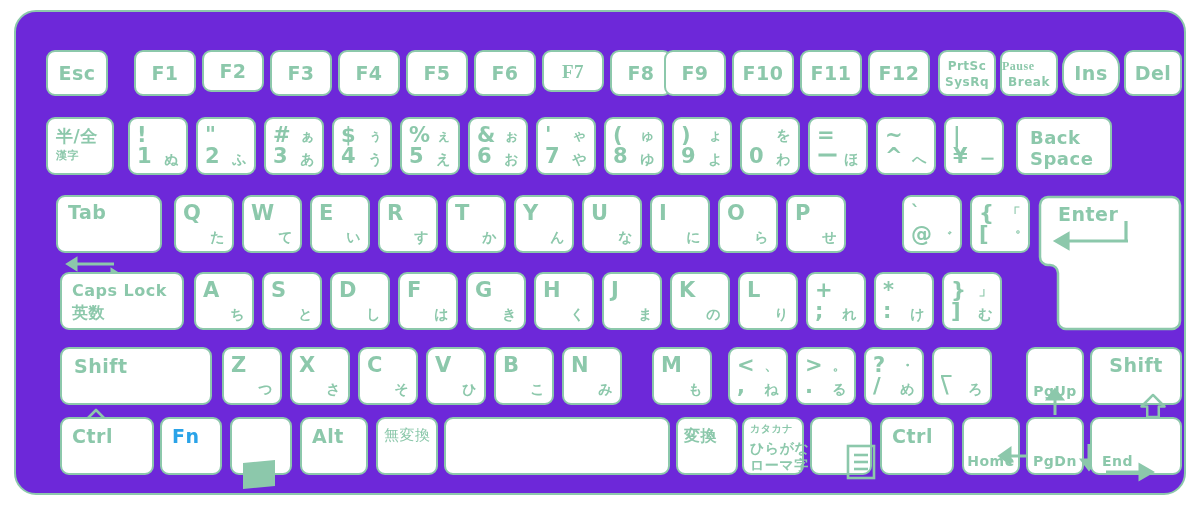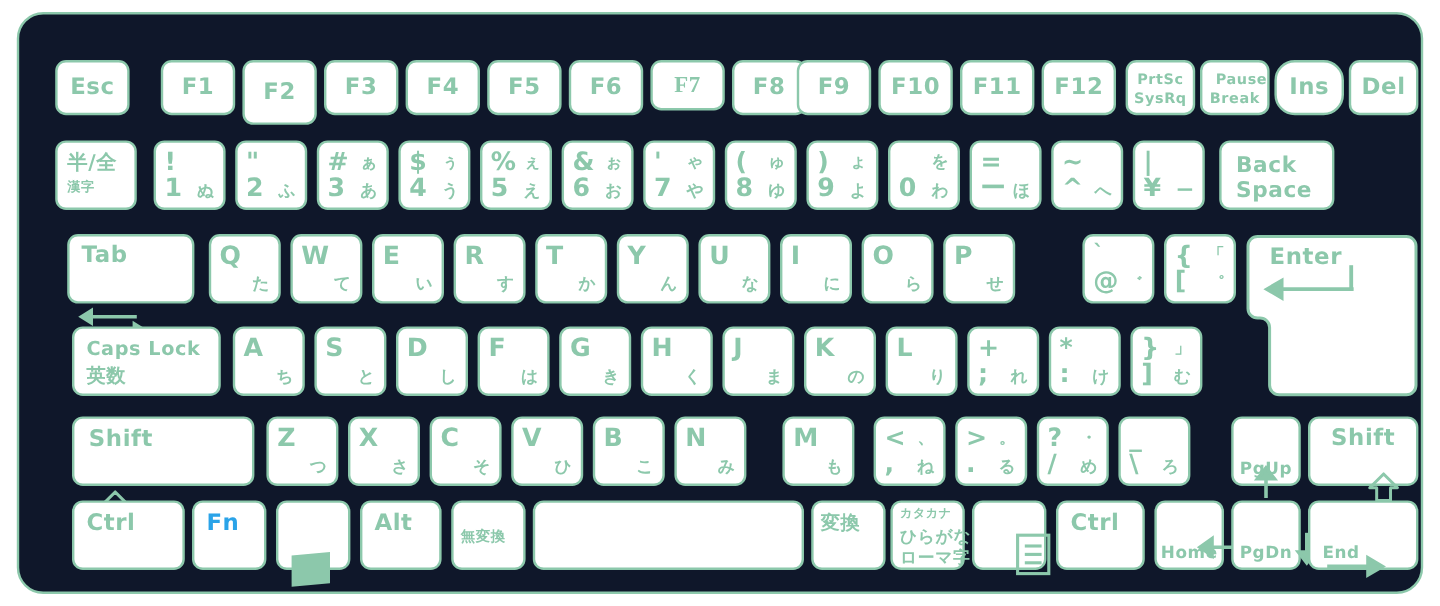--- a/index.html
+++ b/index.html
@@ -1,20 +1,20 @@
 <!DOCTYPE html>
 <html><head>
 <meta charset="utf-8">
 <style>
   html,body{margin:0;padding:0;background:#ffffff;}
   body{width:1200px;height:505px;overflow:hidden;
        font-family:"DejaVu Sans","Liberation Sans",sans-serif;}
 
   #kb{position:absolute;left:14px;top:10px;width:1172px;height:485px;
-      border:2px solid #8cc8ab;border-radius:22px;box-sizing:border-box;background:#0f172a;}
+      border:2px solid #8cc8ab;border-radius:22px;box-sizing:border-box;background:#6d28d9;}
 
   .key{position:absolute;box-sizing:border-box;border:2px solid #8cc8ab;
        border-radius:9px;background:#fff;color:#8cc8ab;}
 
   .lbl{position:absolute;white-space:pre;line-height:1;letter-spacing:.5px;}
 
   
   .tl{left:7px;top:6px;font-size:21px;font-weight:bold;}
   .bl{left:7px;bottom:6px;font-size:21px;font-weight:bold;}
   .tr{right:7px;top:9px;font-size:14px;font-weight:bold;}
@@ -32,21 +32,21 @@
 <body>
 
 <div id="kb">
 
   <div class="key" style="left:30px;top:38px;width:62px;height:46px;">
     <span class="lbl ctrm">Esc</span>
     </div>
   <div class="key" style="left:118px;top:38px;width:62px;height:46px;">
     <span class="lbl ctrm">F1</span>
     </div>
-  <div class="key" style="left:186px;top:38px;width:62px;height:54px;">
+  <div class="key" style="left:186px;top:38px;width:62px;height:42px;">
     <span class="lbl ctrm">F2</span>
     </div>
   <div class="key" style="left:254px;top:38px;width:62px;height:46px;">
     <span class="lbl ctrm">F3</span>
     </div>
   <div class="key" style="left:322px;top:38px;width:62px;height:46px;">
     <span class="lbl ctrm">F4</span>
     </div>
   <div class="key" style="left:390px;top:38px;width:62px;height:46px;">
     <span class="lbl ctrm">F5</span>
@@ -70,21 +70,21 @@
     <span class="lbl ctrm">F11</span>
     </div>
   <div class="key" style="left:852px;top:38px;width:62px;height:46px;">
     <span class="lbl ctrm">F12</span>
     </div>
   <div class="key" style="left:922px;top:38px;width:58px;height:46px;">
     <span class="lbl" style="left:0;right:0;top:8px;text-align:center;font-size:12px;font-weight:bold;">PrtSc</span>
     <span class="lbl" style="left:0;right:0;top:24px;text-align:center;font-size:12px;font-weight:bold;">SysRq</span>
     </div>
   <div class="key" style="left:984px;top:38px;width:58px;height:46px;">
-    <span class="lbl" style="left:0;right:0;top:8px;text-align:right;font-size:12px;font-weight:bold;">Pause</span>
+    <span class="lbl" style="left:0;right:0;top:8px;text-align:left;font-size:12px;font-weight:bold;font-family:Liberation Serif, serif;">Pause</span>
     <span class="lbl" style="left:0;right:0;top:24px;text-align:center;font-size:12px;font-weight:bold;">Break</span>
     </div>
   <div class="key" style="left:1046px;top:38px;width:58px;height:46px;border-radius:17px;">
     <span class="lbl ctrm">Ins</span>
     </div>
   <div class="key" style="left:1108px;top:38px;width:58px;height:46px;">
     <span class="lbl ctrm">Del</span>
     </div>
 
   <div class="key" style="left:30px;top:105px;width:68px;height:58px;">
@@ -393,21 +393,21 @@
   <div class="key" style="left:214px;top:405px;width:62px;height:58px;">
     <span class="lbl" style="left:10px;top:9px;">
       <svg width="34" height="30" viewBox="0 0 34 30">
           <polygon points="1,3 33,0 33,26 1,29" fill="#8cc8ab"></polygon>
         </svg></span>
     </div>
   <div class="key" style="left:284px;top:405px;width:68px;height:58px;">
     <span class="lbl" style="left:10px;top:8px;font-size:19px;font-weight:bold;">Alt</span>
     </div>
   <div class="key" style="left:360px;top:405px;width:62px;height:58px;">
-    <span class="lbl" style="left:6px;top:22px;font-size:12px;font-weight:bold;">無変換</span>
+    <span class="lbl" style="left:6px;top:9px;font-size:15px;font-weight:normal;">無変換</span>
     </div>
   <div class="key" style="left:428px;top:405px;width:226px;height:58px;">
     <span class="lbl ctrm"></span>
     </div>
   <div class="key" style="left:660px;top:405px;width:62px;height:58px;">
     <span class="lbl" style="left:6px;top:9px;font-size:16px;font-weight:bold;">変換</span>
     </div>
   <div class="key" style="left:726px;top:405px;width:62px;height:58px;">
     <span class="lbl jp3a">カタカナ</span>
     <span class="lbl jp3b">ひらがな</span>

